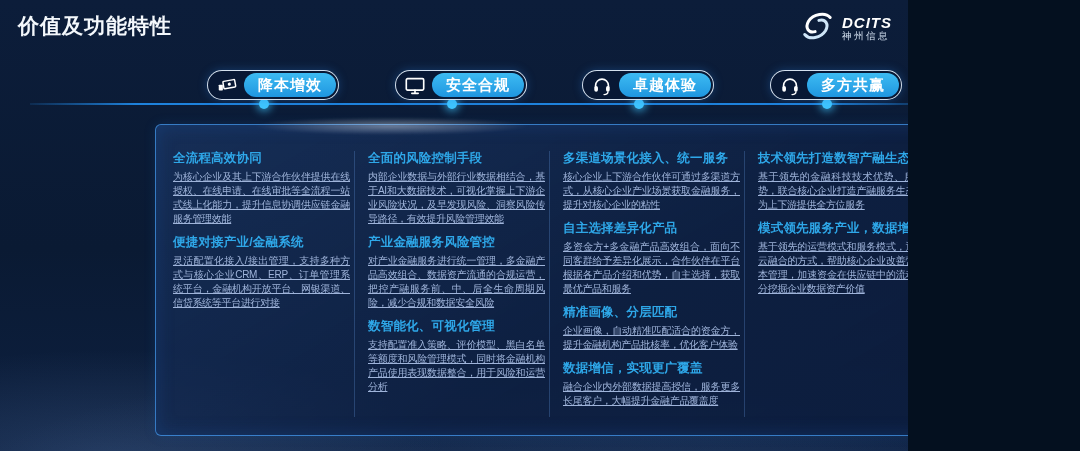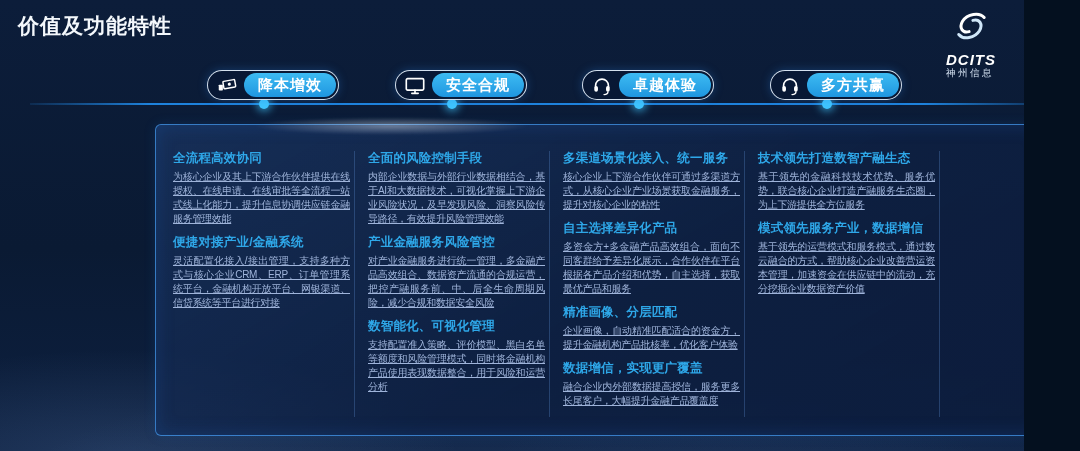--- a/index.html
+++ b/index.html
@@ -1,31 +1,31 @@
 <!DOCTYPE html>
 <html><head>
 <meta charset="utf-8">
 <style>
   * { margin:0; padding:0; box-sizing:border-box; }
   html,body { background:#04101f; }
   .canvas {
-    position:relative; width:1024px; height:451px; overflow:hidden;
+    position:relative; width:908px; height:451px; overflow:hidden;
     font-family:"Liberation Sans","DejaVu Sans",sans-serif;
     background:
       radial-gradient(520px 170px at 12% 102%, rgba(120,158,215,0.20), transparent 65%),
       radial-gradient(900px 280px at 50% 118%, rgba(95,135,195,0.22), transparent 60%),
       radial-gradient(700px 240px at 86% 112%, rgba(85,125,190,0.16), transparent 60%),
       linear-gradient(180deg,#0C1D3A 0%, #0A1A33 55%, #0D2040 100%);
   }
   
   .page-title {
     position:absolute; left:18px; top:12px;
     font-size:21px; font-weight:bold; color:#F4F8FC; letter-spacing:1px;
   }
-  .logo { position:absolute; right:28px; top:10px; display:flex; align-items:center; gap:6px;flex-direction:column; }
+  .logo { position:absolute; right:16px; top:10px; display:flex; align-items:center; gap:6px; }
   .logo-text { display:flex; flex-direction:column; line-height:1.05; }
   .logo-brand { font-size:15px; font-weight:bold; color:#FFFFFF; letter-spacing:1px; font-style:italic; }
   .logo-brand-cn { font-size:9.5px; color:#D5E2F2; letter-spacing:2.5px; }
   
   .timeline {
     position:absolute; left:30px; right:0; top:103px; height:2px;
     background:linear-gradient(90deg, rgba(30,130,220,0.15), #1E82DC 12%, #1E82DC 90%, rgba(30,130,220,0.35));
   }
   .dot {
     position:absolute; top:99px; width:10px; height:10px; border-radius:50%;

